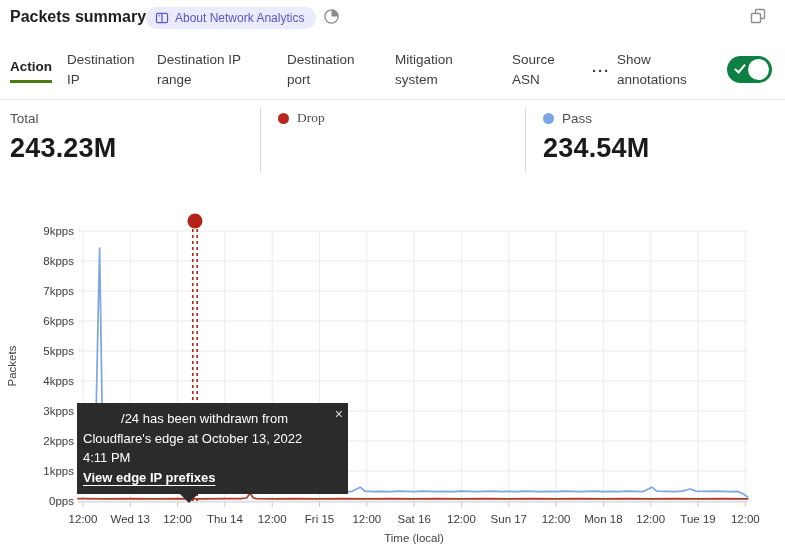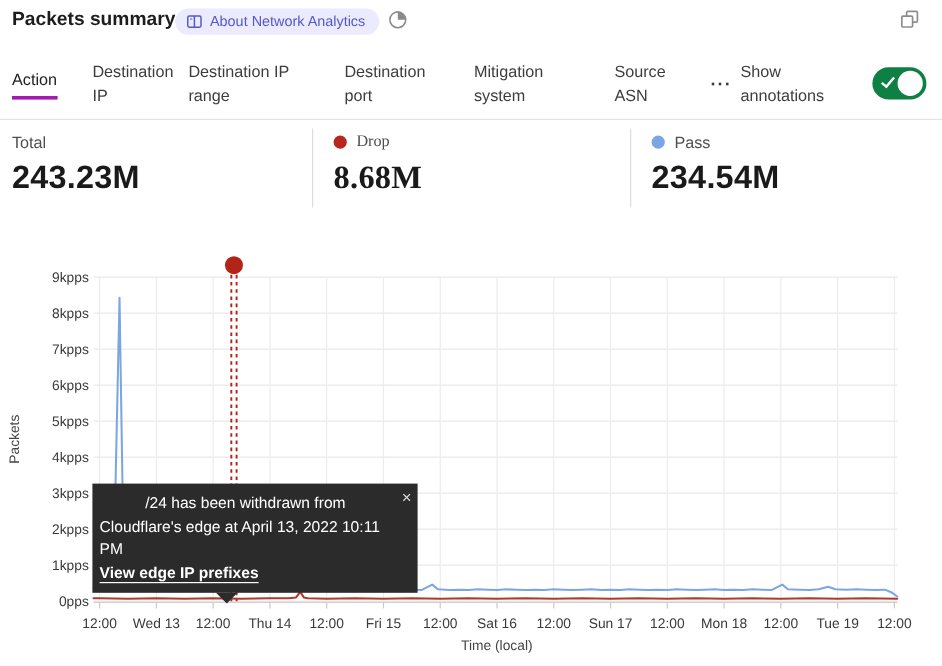--- a/index.html
+++ b/index.html
@@ -14,21 +14,21 @@
     padding:0 12px 0 9px; background:#eceafd; border-radius:12px; color:#5558c9; font-size:12px; cursor:pointer;text-align:center; }
   .badge svg { display:block; }
   .fresh-icon { position:absolute; left:323px; top:8px; width:17px; height:17px; cursor:pointer; }
   .popout { position:absolute; right:18px; top:7px; width:18px; height:18px; cursor:pointer; }
 
   
   .tabs { position:absolute; left:0; top:44px; width:785px; height:56px; border-bottom:1px solid #e4e4e4; }
   .tab { position:absolute; top:2px; height:48px; display:flex; align-items:center;
     font-size:13.5px; color:#3d3d3d; line-height:1.45; cursor:pointer; }
   .tab .tlbl { display:inline-block; }
-  .tab.active .tlbl { border-bottom:3px solid #a21caf; padding-bottom:3px; color:#222; }
+  .tab.active .tlbl { border-bottom:3px solid #4d7c0f; padding-bottom:3px; color:#222;font-weight:bold; }
   .more-tabs { position:absolute; left:592px; top:2px; height:48px; display:flex; align-items:center;
     font-size:15px; letter-spacing:1px; color:#3d3d3d; font-weight:bold; cursor:pointer; }
   .toggle { position:absolute; left:727px; top:12px; width:45px; height:27px; border-radius:14px;
     cursor:pointer; }
   .toggle .knob { position:absolute; right:3px; top:3px; width:21px; height:21px; border-radius:50%; background:#fff; }
   .toggle .chk { position:absolute; left:10px; top:6px; width:6px; height:11px;
     border-right:2px solid #fff; border-bottom:2px solid #fff; transform:rotate(40deg); }
 
   
   .stats { position:absolute; left:0; top:101px; width:785px; height:78px; }
@@ -80,21 +80,21 @@
         <rect x="6.5" y="2.5" width="9" height="9" rx="1" fill="none" stroke="#8d8d8d" stroke-width="1.4"></rect>
         <rect x="2.5" y="6.5" width="9" height="9" rx="1" fill="#fff" stroke="#8d8d8d" stroke-width="1.4"></rect>
       </svg>
     </span>
   </div>
 
   <div class="tabs">
     <div class="tab active" style="left:10px;">
       <span class="tlbl">Action</span>
       </div>
-    <div class="tab" style="left:77px;width:80px;">
+    <div class="tab" style="left:67px;width:80px;">
       <span class="tlbl">Destination IP</span>
       </div>
     <div class="tab" style="left:157px;width:96px;">
       <span class="tlbl">Destination IP range</span>
       </div>
     <div class="tab" style="left:287px;width:82px;">
       <span class="tlbl">Destination port</span>
       </div>
     <div class="tab" style="left:395px;width:82px;">
       <span class="tlbl">Mitigation system</span>
@@ -118,21 +118,20 @@
           <span>Total</span>
         </div>
       <div class="val">243.23M</div>
     </div>
     <div class="vdiv" style="left:260px;"></div>
     <div class="stat" style="left:278px;font-family:Liberation Serif, serif;">
       <div class="lblrow">
         <span class="dot" style="background: rgb(183, 39, 29);"></span>
         <span>Drop</span>
       </div>
-      <div class="val">8.68M</div>
     </div>
     <div class="vdiv" style="left:525px;"></div>
     <div class="stat" style="left:543px;">
       <div class="lblrow">
         <span class="dot" style="background: rgb(122, 167, 228);"></span>
         <span>Pass</span>
       </div>
       <div class="val">234.54M</div>
     </div>
   </div>
@@ -209,19 +208,19 @@
         <text x="16" y="161" text-anchor="middle" font-size="11.5" fill="#444" transform="rotate(-90 16 161)">Packets</text>
         <line x1="192.767" y1="24" x2="192.767" y2="296" stroke="#b42318" stroke-width="1.6" stroke-dasharray="3 3"></line>
         <line x1="197.16699999999997" y1="24" x2="197.16699999999997" y2="296" stroke="#b42318" stroke-width="1.6" stroke-dasharray="3 3"></line>
         <polyline points="77.9,285.2 83.0,285.8 88.9,286.7 93.3,281.0 95.6,230.0 99.6,43.1 102.7,239.0 105.1,264.5 108.6,272.0 114.5,279.5 122.4,283.4 130.3,285.8 138.2,286.4 146.1,286.7 154.0,286.1 157.5,280.4 161.1,285.8 165.8,286.7 173.7,286.4 182.7,285.2 186.3,281.0 190.2,285.8 197.3,286.7 205.2,286.4 213.1,287.0 221.0,286.4 228.9,286.7 236.8,286.1 244.6,286.4 250.6,285.5 256.5,286.7 264.4,286.4 272.2,286.7 280.1,286.1 287.2,284.0 292.0,286.4 303.8,286.7 311.7,286.1 319.6,286.4 327.4,286.7 335.3,286.1 343.2,286.4 351.1,286.7 360.2,282.2 364.9,286.1 374.7,286.7 382.6,286.4 390.5,286.7 398.4,286.1 406.3,286.4 414.2,286.7 422.1,286.1 429.9,286.4 437.8,286.7 445.7,286.4 453.6,286.7 461.5,286.1 469.4,286.4 477.3,286.7 485.1,286.4 493.0,286.1 500.9,286.7 508.8,286.4 516.7,286.7 524.6,286.1 532.4,286.4 540.3,286.7 548.2,286.4 556.1,286.7 564.0,286.1 571.9,286.4 579.8,286.7 587.6,286.4 595.5,286.1 603.4,286.7 611.3,286.4 619.2,286.7 627.1,286.1 635.0,286.4 642.8,286.7 651.9,282.2 656.6,286.1 666.5,286.4 674.4,286.7 682.3,286.1 690.1,284.0 696.1,286.1 705.9,286.4 713.8,286.1 721.7,286.4 729.6,286.7 737.5,286.4 742.6,288.5 747.7,292.1" fill="none" stroke="#7ca6e0" stroke-width="1.7" stroke-linejoin="round" stroke-linecap="round"></polyline>
         <polyline points="77.9,293.6 83.0,293.6 106.7,293.9 130.3,293.6 154.0,293.9 177.6,293.6 201.3,293.9 224.9,293.6 240.7,293.6 246.6,293.0 250.2,288.2 253.3,293.0 256.5,293.6 272.2,293.9 295.9,293.6 319.6,293.9 343.2,293.6 366.9,293.9 390.5,293.6 414.2,293.9 437.8,293.6 461.5,293.9 485.1,293.6 508.8,293.9 532.4,293.6 556.1,293.9 579.8,293.6 603.4,293.9 627.1,293.6 650.7,293.9 674.4,293.6 698.0,293.9 721.7,293.6 747.7,293.9" fill="none" stroke="#ad3b2d" stroke-width="1.7" stroke-linejoin="round" stroke-linecap="round"></polyline>
         <circle cx="194.96699999999998" cy="16" r="7.5" fill="#b42318"></circle>
       </svg>
 
     <div class="tooltip" style="top:198px;">
       <div class="tt-c">/24 has been withdrawn from</div>
-      <div>Cloudflare's edge at April 13, 2022 10:11 PM</div>
+      <div>Cloudflare's edge at October 13, 2022 4:11 PM</div>
       <a class="tt-link">View edge IP prefixes</a>
       <span class="close">×</span>
       <span class="ptr"></span>
     </div>
   </div>
 </div>
 
 </body></html>

